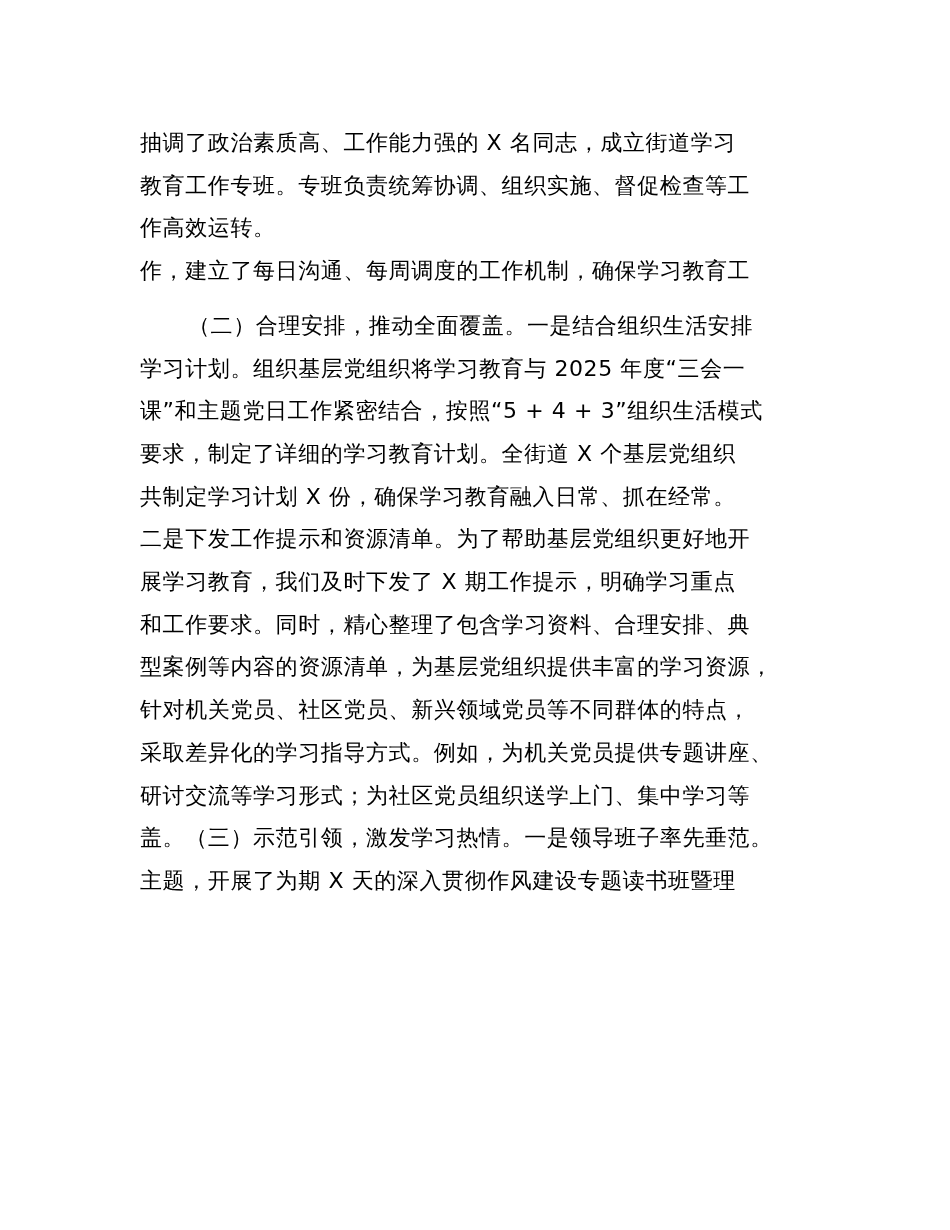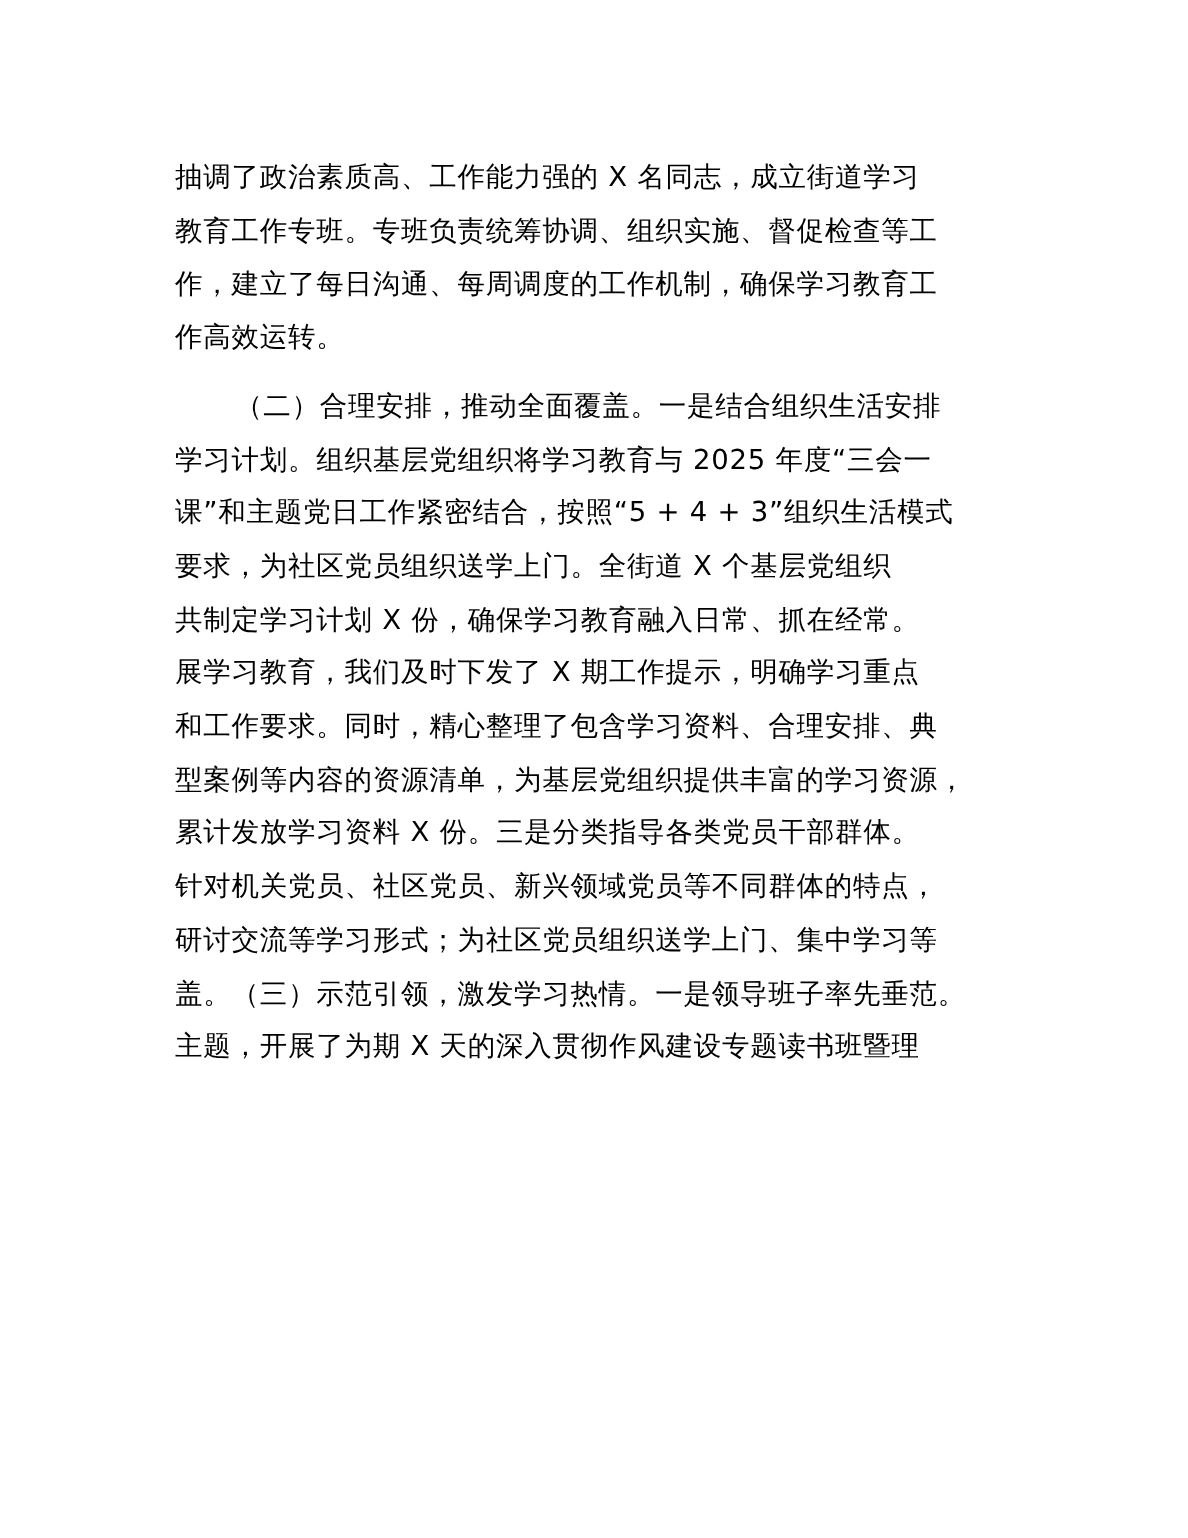--- a/index.html
+++ b/index.html
@@ -48,34 +48,35 @@
   </style>
 </head>
 <body>
 
 <div class="page">
   <div class="body-text">
 
     <p class="para">
       <span class="line">抽调了政治素质高、工作能力强的 X 名同志，成立街道学习</span>
       <span class="line">教育工作专班。专班负责统筹协调、组织实施、督促检查等工</span>
+      <span class="line">作高效运转。</span>
       <span class="line">作，建立了每日沟通、每周调度的工作机制，确保学习教育工</span>
-      <span class="line">作高效运转。</span>
     </p>
 
     <p class="para">
       <span class="line indent">（二）合理安排，推动全面覆盖。一是结合组织生活安排</span>
       <span class="line">学习计划。组织基层党组织将学习教育与 2025 年度“三会一</span>
       <span class="line">课”和主题党日工作紧密结合，按照“5 + 4 + 3”组织生活模式</span>
-      <span class="line">要求，为社区党员组织送学上门。全街道 X 个基层党组织</span>
+      <span class="line">要求，制定了详细的学习教育计划。全街道 X 个基层党组织</span>
       <span class="line">共制定学习计划 X 份，确保学习教育融入日常、抓在经常。</span>
+      <span class="line">二是下发工作提示和资源清单。为了帮助基层党组织更好地开</span>
       <span class="line">展学习教育，我们及时下发了 X 期工作提示，明确学习重点</span>
       <span class="line">和工作要求。同时，精心整理了包含学习资料、合理安排、典</span>
       <span class="line">型案例等内容的资源清单，为基层党组织提供丰富的学习资源，</span>
-      <span class="line">累计发放学习资料 X 份。三是分类指导各类党员干部群体。</span>
       <span class="line">针对机关党员、社区党员、新兴领域党员等不同群体的特点，</span>
+      <span class="line">采取差异化的学习指导方式。例如，为机关党员提供专题讲座、</span>
       <span class="line">研讨交流等学习形式；为社区党员组织送学上门、集中学习等</span>
       <span class="line">盖。（三）示范引领，激发学习热情。一是领导班子率先垂范。</span>
       <span class="line">主题，开展了为期 X 天的深入贯彻作风建设专题读书班暨理</span>
     </p>
 
   </div>
 </div>
 
 </body></html>

